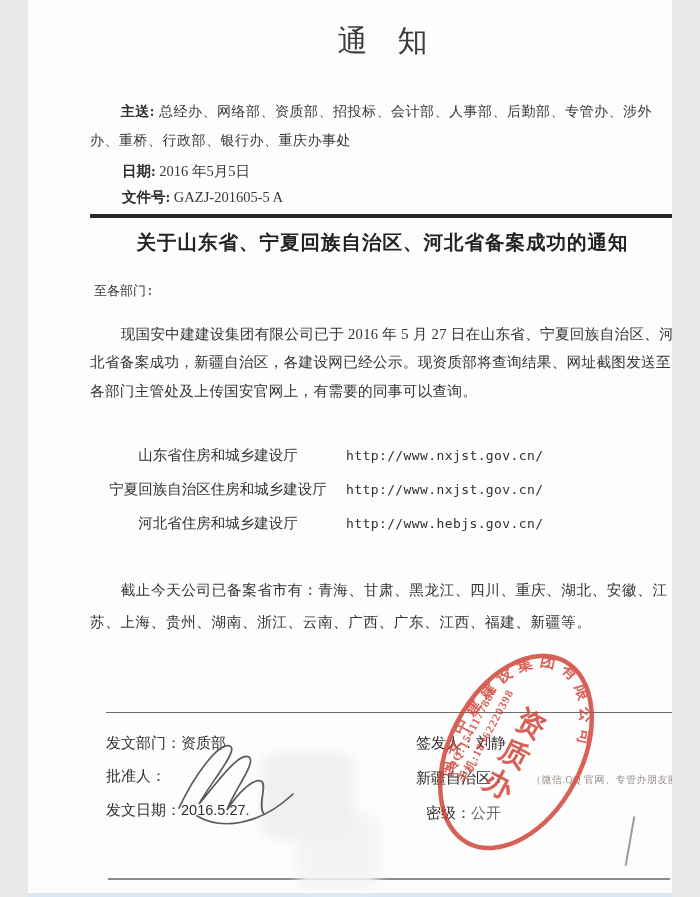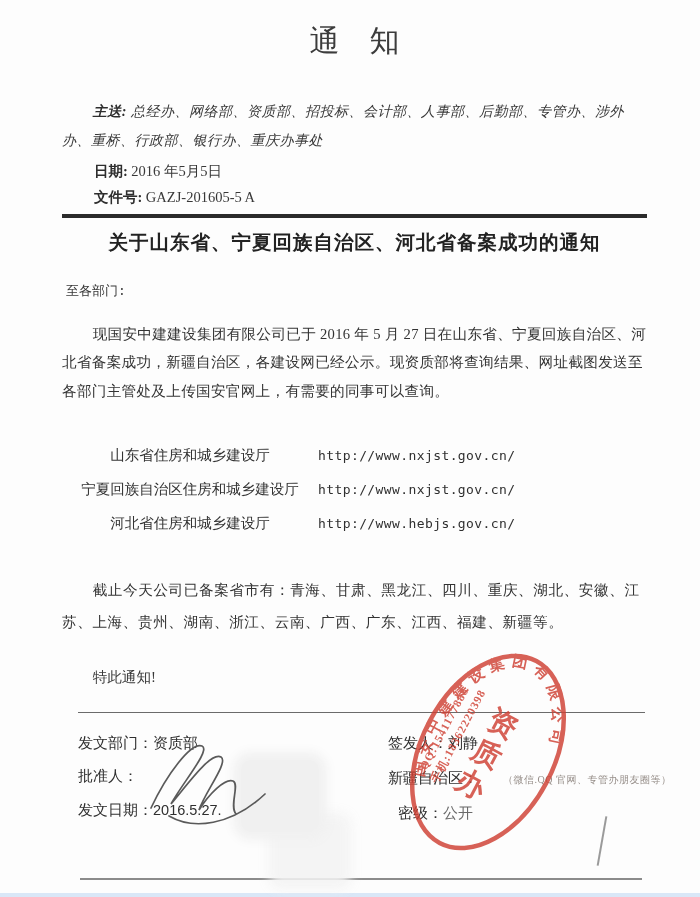--- a/index.html
+++ b/index.html
@@ -1,32 +1,32 @@
 <!DOCTYPE html>
 <html><head>
 <meta charset="utf-8">
 <style>
   html,body{margin:0;padding:0;background:#e9e9e9;}
   .page{
     position:relative;
-    width:700px;height:897px;
+    width:644px;height:897px;
     margin:0 auto;
     background:#fdfdfd;
     overflow:hidden;
     font-family:"Liberation Serif","DejaVu Serif",serif;
     color:#383838;
   }
   .content{position:absolute;left:62px;top:0;width:585px;}
   .doc-title{
     margin-top:20px;text-align:center;
     font-size:30px;line-height:42px;color:#3c3c3c;font-weight:500;
   }
   .recipients{
     margin:35px 0 0;text-indent:2.2em;
-    font-size:14px;line-height:29px;letter-spacing:.5px;font-style:italic;
+    font-size:14px;line-height:29px;letter-spacing:.5px;
   }
   .lbl{font-weight:bold;color:#2e2e2e;}
   .meta-line{margin:3px 0 0;font-size:14.5px;line-height:26px;text-indent:2.2em;}
   .meta-file{margin-top:0;}
   .thick-rule{margin-top:4px;height:3.5px;background:#2b2b2b;width:100%;}
   .subject{
     margin:11px 0 0;text-align:center;
     font-size:19.5px;line-height:28px;font-weight:bold;color:#222;letter-spacing:1px;
   }
   .salutation{margin:24px 4px 0;font-size:13px;line-height:22px;font-family:Liberation Mono, monospace;}
@@ -98,21 +98,20 @@
         <span class="link-url">http://www.nxjst.gov.cn/</span>
       </div>
       <div class="link-row">
         <span class="link-dept">河北省住房和城乡建设厅</span>
         <span class="link-url">http://www.hebjs.gov.cn/</span>
       </div>
     </div>
 
     <p class="body-para para2">截止今天公司已备案省市有：青海、甘肃、黑龙江、四川、重庆、湖北、安徽、江苏、上海、贵州、湖南、浙江、云南、广西、广东、江西、福建、新疆等。</p>
 
-    <p class="closing">特此通知!</p>
 
   </div>
 
   <div class="footer">
     <div class="footer-rule"></div>
 
     <div class="f-item f-l1"><span>发文部门：</span><span class="f-val">资质部</span></div>
 
     <div class="f-item f-l2"><span>批准人：</span></div>
 

